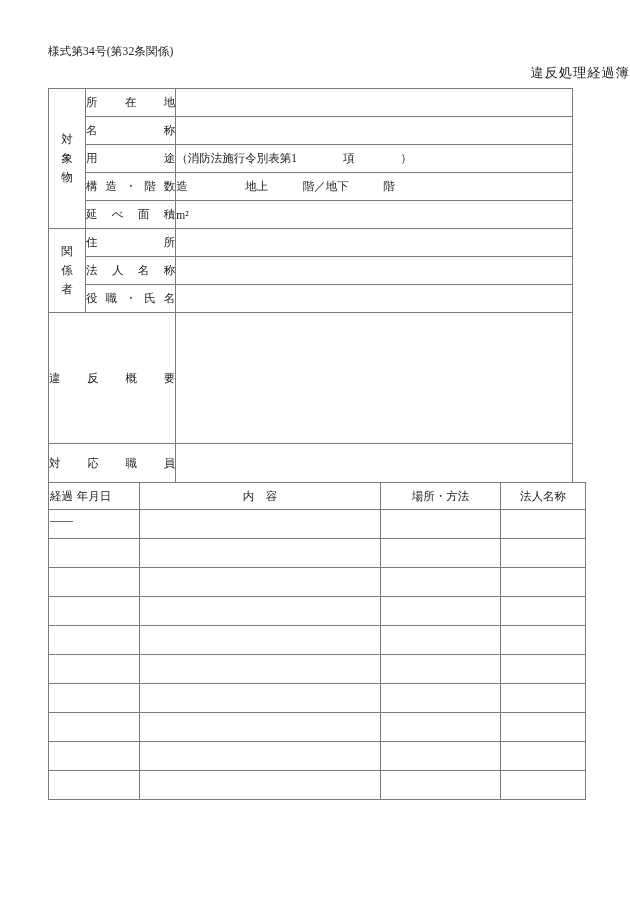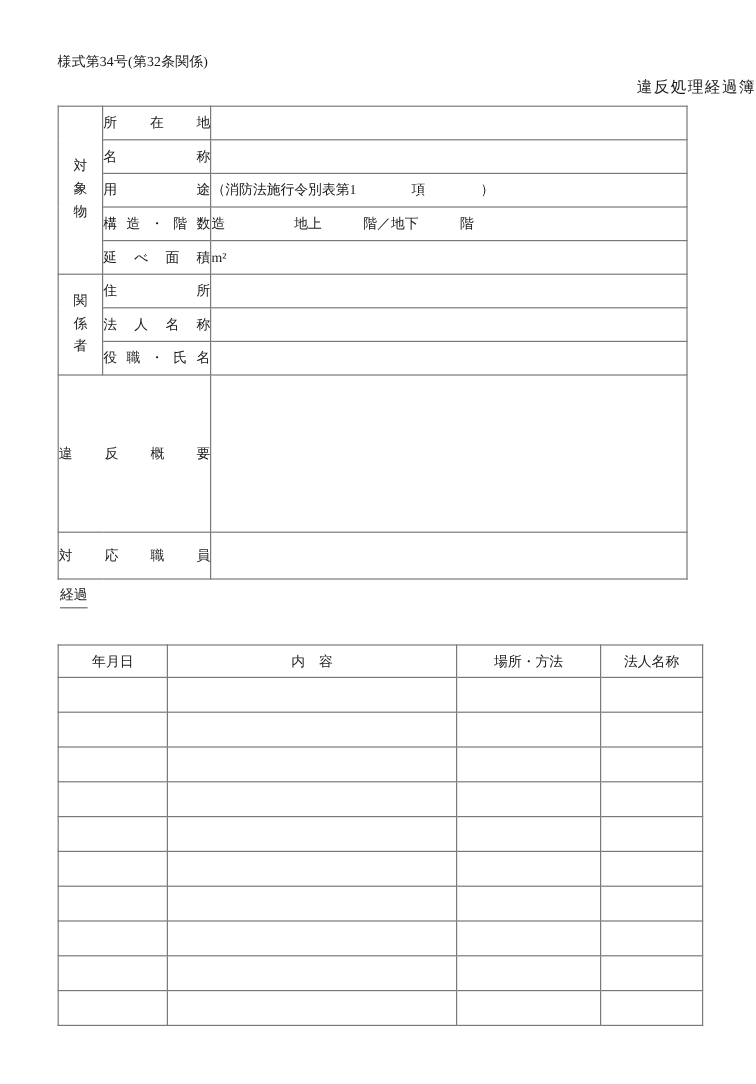--- a/index.html
+++ b/index.html
@@ -107,27 +107,27 @@
     white-space: nowrap;
   }
 
   
   .keika-heading {
     position: absolute;
     left: 50px;
     top: 490px;
     font-size: 11.5px;
     border-bottom: 1px solid #6a6a6a;
-    padding-bottom: 3px;
+    padding-bottom: 18px;
     line-height: 1.1;
   }
   table.keika-table {
     position: absolute;
     left: 48px;
-    top: 537px;
+    top: 482px;
     width: 537px;
     border-collapse: collapse;
     table-layout: fixed;
   }
   table.keika-table th,
   table.keika-table td {
     border: 1px solid #7a7a7a;
     font-size: 11.5px;
     font-weight: normal;
     padding: 0;

